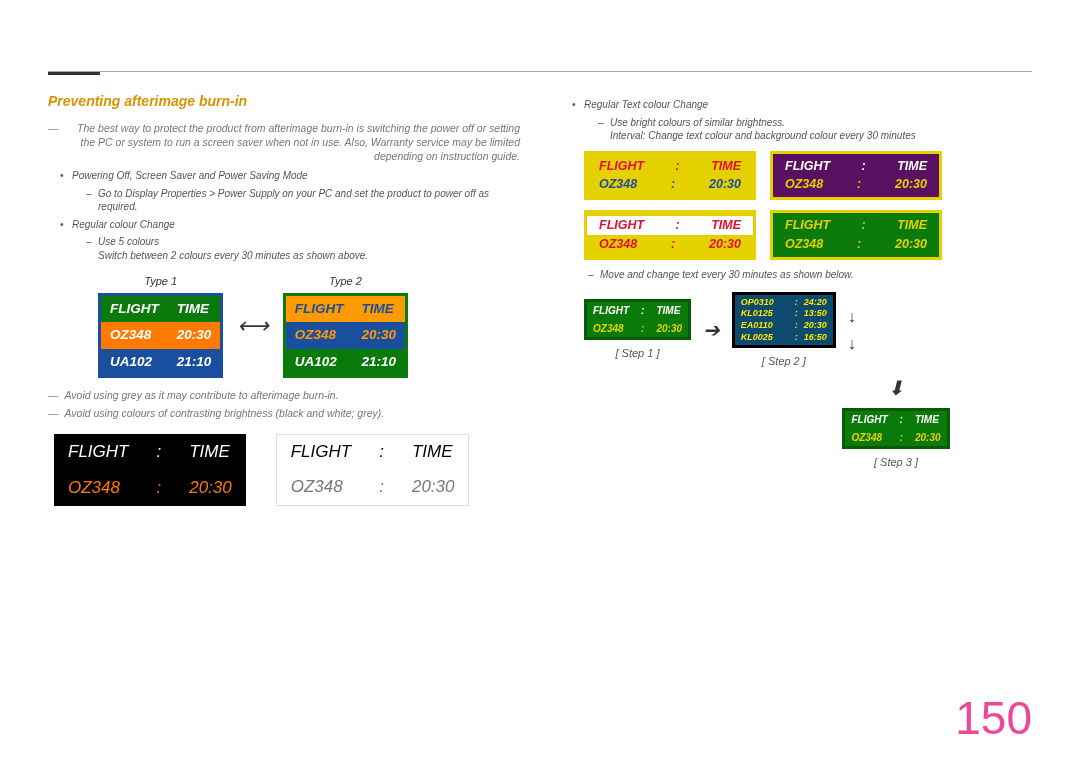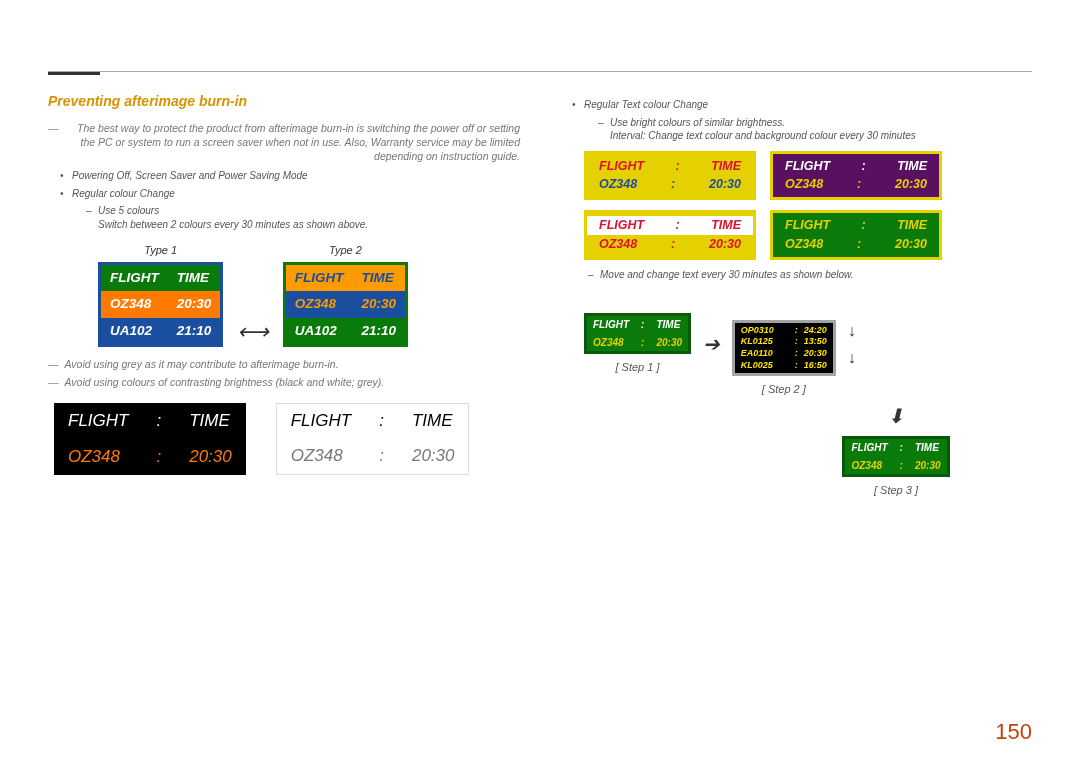--- a/index.html
+++ b/index.html
@@ -12,23 +12,23 @@
   h3.section-title { font-size: 14px; font-weight: 700; color: #d89400; margin-bottom: 10px; }
   .dash-line { display: flex; gap: 6px; margin-bottom: 4px; }
   .dash-line .dash { flex: 0 0 10px; color: #888; }
   .dash-line .txt { color: #777; text-align: right; }
   ul.bul { list-style: none; margin: 6px 0 6px 12px; }
   ul.bul > li { position: relative; padding-left: 12px; margin-bottom: 4px; font-size: 10px; color:#555; }
   ul.bul > li::before { content: "•"; position: absolute; left: 0; top: 0; color: #555; }
   ul.sub { list-style: none; margin: 4px 0 4px 14px; }
   ul.sub > li { position: relative; padding-left: 12px; margin-bottom: 4px; font-size: 10px; color:#555;}
   ul.sub > li::before { content: "–"; position: absolute; left: 0; top: 0; color: #555; }
-  .page-num { position: absolute; right: 48px; bottom: 18px; font-size: 22px; color: #c2410c; font-weight: 300; margin-left: 46px; }
-
-  .types-row { display: flex; align-items: flex-end; gap: 8px; margin: 12px 0 10px 30px; padding-left: 20px; }
+  .page-num { position: absolute; right: 48px; bottom: 18px; font-size: 46px; color: #ec4899; font-weight: 300; margin-left: 46px; }
+
+  .types-row { display: flex; align-items: center; gap: 8px; margin: 12px 0 10px 30px; padding-left: 20px; }
   .type-label { font-size: 11px; color: #333; text-align: center; margin-bottom: 4px; }
 
   
   .ft { border-collapse: collapse; }
   .ft td { padding: 4px 9px; font-weight: 700; font-size: 13.5px; text-align: left; }
   .ft-small td { padding: 2px 6px; font-size: 10px; font-weight: 700; }
   .arrow-lr { font-size: 22px; color: #333; margin: 0 6px; }
   .ft-wrap { display: flex; flex-direction: column; align-items: center; }
 
   .big-tables { display: flex; gap: 30px; margin: 14px 0 0 6px; }
@@ -41,21 +41,21 @@
   .cg-cell .line span:nth-child(2) { padding: 0 6px; }
 
   
   .steps-row { display: flex; align-items: center; gap: 12px; margin: 10px 0 6px 24px; }
   .step-box { display: flex; flex-direction: column; align-items: center; }
   .step-lbl { font-size: 11px; margin-top: 6px; }
   .arrows-col { display:flex; flex-direction:column; gap:6px; font-size:16px; color:#333; }
   .arrow-right { font-size: 20px; color: #333; }
   .arrow-down { font-size: 20px; color: #333; }
 
-  .step2-table { border: 3px solid #a3a3a3; background: #000000; margin-top: 28px; }
+  .step2-table { border: 3px solid #000000; background: #0c4a6e; }
   .step2-table .row { display: flex; font-size: 9px; font-weight: 700; color: #ffe600; padding: 0 6px; gap: 6px; line-height: 1.3; }
   .step2-table .row span:first-child { min-width: 48px; }
 
   .step3-row { display: flex; flex-direction: column; align-items: center; margin-left: 200px; margin-top:4px; }
 </style>
 </head>
 <body>
 
 <div class="page">
   <div class="topbar"></div>
@@ -67,20 +67,21 @@
 
       <div class="dash-line">
         <span class="dash">―</span>
         <span class="txt">The best way to protect the product from afterimage burn-in is switching the power off or setting the PC or system to run a screen saver when not in use. Also, Warranty service may be limited depending on instruction guide.</span>
       </div>
 
       <ul class="bul">
         <li>
           <span>Powering Off, Screen Saver and Power Saving Mode</span>
           <ul class="sub">
+            <li>Go to Display Properties &gt; Power Supply on your PC and set the product to power off as required.</li>
           </ul>
         </li>
         <li>
           <span>Regular colour Change</span>
           <ul class="sub">
             <li>
               <span>Use 5 colours</span><br>
               <span>Switch between 2 colours every 30 minutes as shown above.</span>
             </li>
           </ul>

